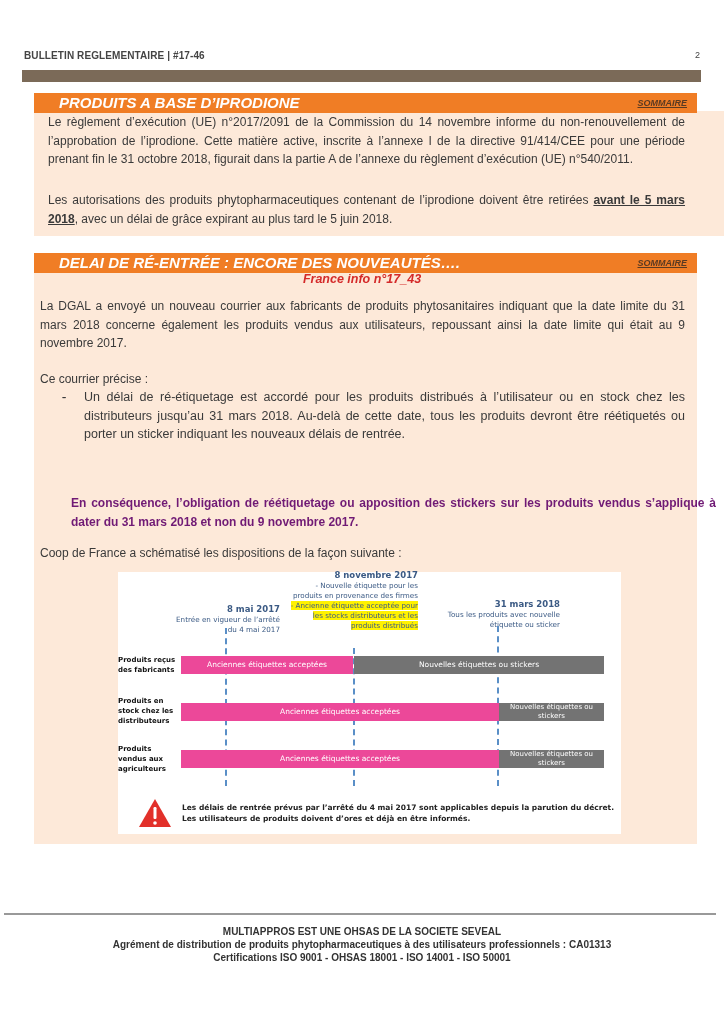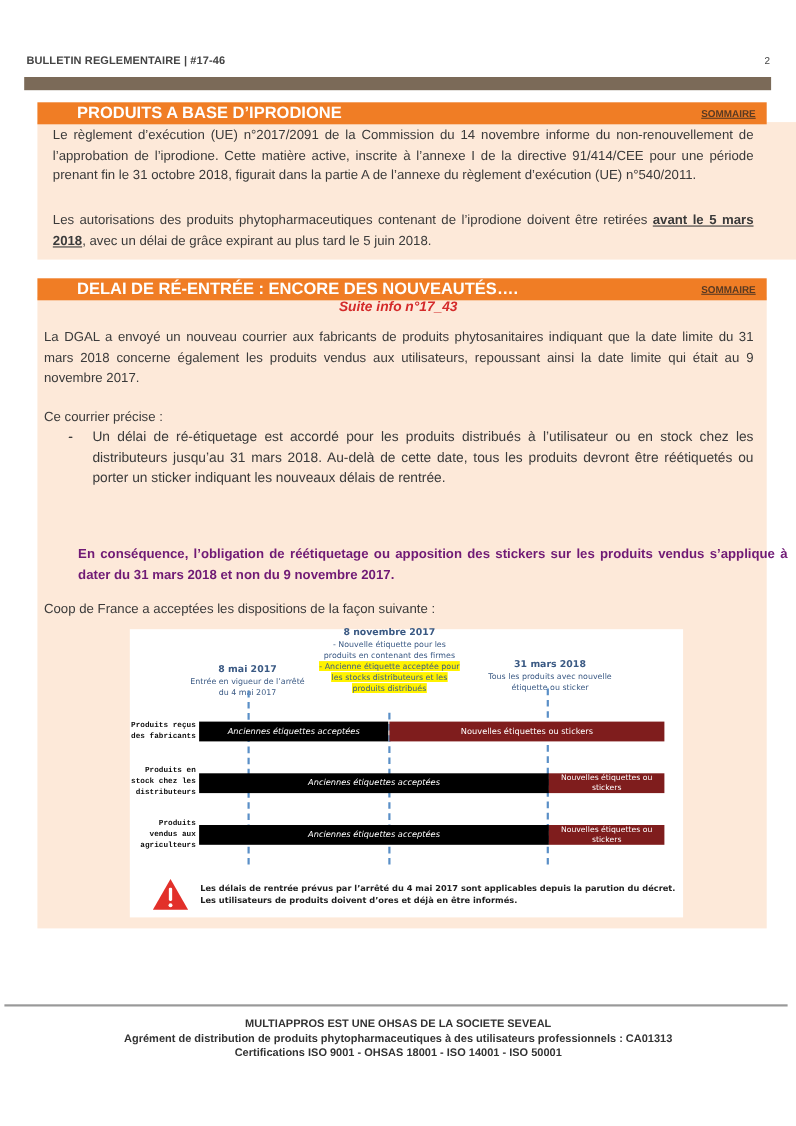--- a/index.html
+++ b/index.html
@@ -8,22 +8,23 @@
 
   .running-header {
     position: absolute; left: 24px; top: 50px; width: 676px;
     font-size: 10px; font-weight: bold; color: #444; letter-spacing: 0.1px;
   }
   .running-header .page-num { position: absolute; right: 0; top: 0; font-weight: normal; font-size: 9px; }
   .brown-bar { position: absolute; left: 22px; top: 70px; width: 679px; height: 12px; background: #7b6a58; }
 
   .section-head {
     position: absolute; height: 20px; background: #f07d25; color: #fff;
-    font-size: 15px; font-weight: bold; padding-left: 36px; line-height: 20px;
+    font-size: 15px; font-weight: bold; padding-left: 25px; line-height: 20px;
     font-family: "Liberation Sans", sans-serif;
+    font-style: italic;
   }
   .section-head .sommaire {
     position: absolute; right: 10px; top: 3px; font-size: 9px; color: #5a3a22;
     text-decoration: underline; font-weight: bold; line-height: 14px; cursor: pointer;
   }
 
   .peach { position: absolute; background: #fde9d9; }
 
   .para {
     position: absolute; font-size: 12px; line-height: 18.5px; color: #3a3a3a;
@@ -31,28 +32,28 @@
   }
   .para b.u { text-decoration: underline; }
   .suite { position: absolute; left: 0; width: 724px; text-align: center; top: 272px; color: #d42a2a; font-style: italic; font-weight: bold; font-size: 12.5px; }
 
   .bullets { position: absolute; left: 40px; top: 388px; width: 645px; font-size: 12.5px; line-height: 18.5px; color: #3a3a3a; }
   .bullets .li { position: relative; padding-left: 44px; text-align: justify; }
   .bullets .li .dash { position: absolute; left: 22px; top: 0; }
 
   
   .diagram { position: absolute; left: 118px; top: 572px; width: 503px; height: 262px; background: #fff; font-family: "DejaVu Sans", sans-serif; }
-  .d-label { position: absolute; text-align: center; color: #3b5a84; font-size: 7.2px; line-height: 10px; }
+  .d-label { position: absolute; text-align: right; color: #3b5a84; font-size: 7.2px; line-height: 10px; }
   .d-label .t { font-weight: bold; font-size: 8.5px; display: block; line-height: 11px; }
   .hl { background: #fff200; }
   .vline { position: absolute; width: 0; border-left: 2px dashed #5a8fc7; top: 40px; height: 175px; }
-  .row-label { position: absolute; left: 0; width: 60px; text-align: right; font-size: 7px; font-weight: bold; color: #111; line-height: 10px; font-family: Liberation Mono, monospace; }
+  .row-label { position: absolute; left: 0; width: 60px; text-align: left; font-size: 7px; font-weight: bold; color: #111; line-height: 10px; }
   .bar { position: absolute; height: 18px; color: #fff; font-size: 7.5px; text-align: center; line-height: 18px; }
-  .bar.green { background: #000000; font-style: italic; }
-  .bar.red { background: #7f1d1d; text-align: center; }
+  .bar.green { background: #ec4899; }
+  .bar.red { background: #737373; text-align: center; }
   .bar.two-line { line-height: 9px; padding-top: 0px; font-size: 7px; }
   .warn-icon { position: absolute; left: 20px; top: 226px; width: 34px; height: 30px; }
   .warn-text { position: absolute; left: 64px; top: 230px; font-size: 7.5px; line-height: 11px; font-weight: bold; color: #222; }
 
   .footer-rule { position: absolute; left: 4px; top: 913px; width: 712px; height: 2px; background: #999; }
   .footer { position: absolute; left: 0; top: 925px; width: 724px; text-align: center; font-size: 10px; line-height: 13px; font-weight: bold; color: #333; font-family: "Liberation Sans", sans-serif; }
 </style>
 </head>
 <body>
 
@@ -70,46 +71,46 @@
 <div class="para" style="left:48px; top:113px; width:637px;">Le règlement d’exécution (UE) n°2017/2091 de la Commission du 14 novembre informe du non-renouvellement de l’approbation de l’iprodione. Cette matière active, inscrite à l’annexe I de la directive 91/414/CEE pour une période prenant fin le 31 octobre 2018, figurait dans la partie A de l’annexe du règlement d’exécution (UE) n°540/2011.</div>
 <div class="para" style="left:48px; top:191px; width:637px;">
   <span>Les autorisations des produits phytopharmaceutiques contenant de l’iprodione doivent être retirées </span><b class="u">avant le 5 mars 2018</b><span>, avec un délai de grâce expirant au plus tard le 5 juin 2018.</span>
 </div>
 
 <div class="peach" style="left:34px; top:270px; width:663px; height:574px;"></div>
 <div class="section-head" style="left:34px; top:253px; width:663px;">
   <span>DELAI DE RÉ-ENTRÉE : ENCORE DES NOUVEAUTÉS….</span>
   <a class="sommaire">SOMMAIRE</a>
 </div>
-<div class="suite">Suite info n°17_43</div>
+<div class="suite">France info n°17_43</div>
 <div class="para" style="left:40px; top:297px; width:645px;">La DGAL a envoyé un nouveau courrier aux fabricants de produits phytosanitaires indiquant que la date limite du 31 mars 2018 concerne également les produits vendus aux utilisateurs, repoussant ainsi la date limite qui était au 9 novembre 2017.</div>
 <div class="para" style="left:40px; top:370px; width:645px;">Ce courrier précise :</div>
 
 <div class="bullets">
   <div class="li">
     <span class="dash">-</span>
   </div>
   <div class="li">
     <span class="dash">-</span>
     <span>Un délai de ré-étiquetage est accordé pour les produits distribués à l’utilisateur ou en stock chez les distributeurs jusqu’au 31 mars 2018. Au-delà de cette date, tous les produits devront être réétiquetés ou porter un sticker indiquant les nouveaux délais de rentrée.</span>
   </div>
 </div>
 
 <div class="para" style="left:40px; top:494px; width:645px; font-weight:bold; color:#701a75;margin-left:31px;">En conséquence, l’obligation de réétiquetage ou apposition des stickers sur les produits vendus s’applique à dater du 31 mars 2018 et non du 9 novembre 2017.</div>
-<div class="para" style="left:40px; top:544px; width:645px;">Coop de France a acceptées les dispositions de la façon suivante :</div>
+<div class="para" style="left:40px; top:544px; width:645px;">Coop de France a schématisé les dispositions de la façon suivante :</div>
 
 <div class="diagram">
 
   <div class="d-label" style="left:52px; top:32px; width:110px;">
     <span class="t">8 mai 2017</span>
     <span>Entrée en vigueur de l’arrêté du 4 mai 2017</span>
   </div>
   <div class="d-label" style="left:172px; top:-2px; width:128px;">
     <span class="t">8 novembre 2017</span>
-    <span>- Nouvelle étiquette pour les produits en contenant des firmes</span><br>
+    <span>- Nouvelle étiquette pour les produits en provenance des firmes</span><br>
     <span class="hl">- Ancienne étiquette acceptée pour les stocks distributeurs et les produits distribués</span>
   </div>
   <div class="d-label" style="left:322px; top:27px; width:120px;">
     <span class="t">31 mars 2018</span>
     <span>Tous les produits avec nouvelle étiquette ou sticker</span>
   </div>
 
   <div class="vline" style="left:107px; top:56px; height:158px;"></div>
   <div class="vline" style="left:235px; top:76px; height:138px;"></div>
   <div class="vline" style="left:379px; top:54px; height:160px;"></div>

